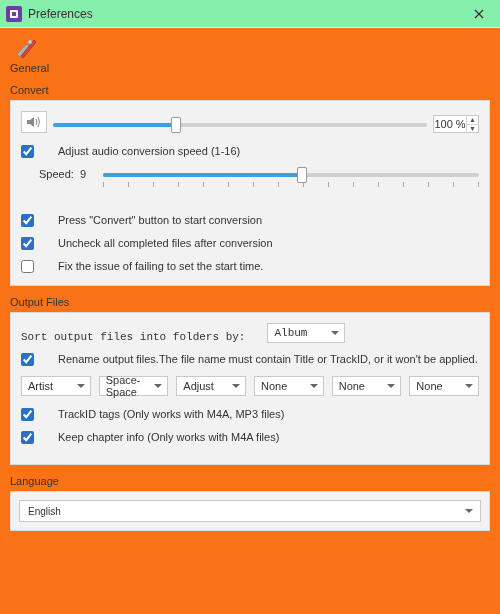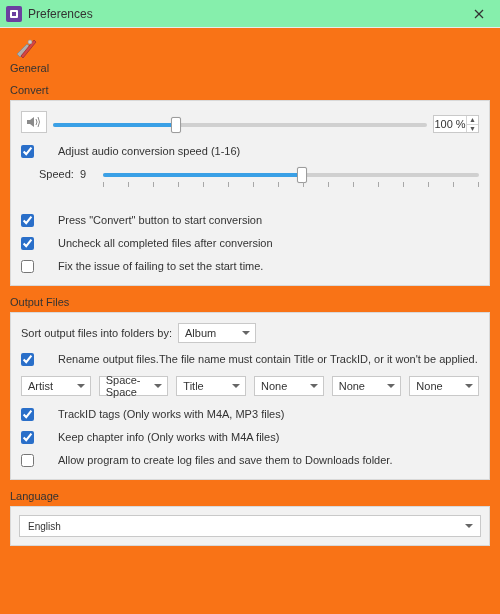--- a/index.html
+++ b/index.html
@@ -154,22 +154,23 @@
     transform: translateX(-50%);
   }
   .speed-slider .ticks {
     position: absolute; left: 0; right: 0; top: 14px;
     display: flex; justify-content: space-between;
   }
   .speed-slider .ticks span {
     width: 1px; height: 5px; background: #a8a8a8;
   }
   .sort-row {
-    display: flex; align-items: center; gap: 6px;
+    display: flex; align-items: flex-end; gap: 22px;
     margin-bottom: 10px;
+    font-family: Liberation Mono, monospace;
   }
   .select {
     position: relative;
     border: 1px solid #c9c9c9;
     background: #fff;
     height: 20px;
     display: flex; align-items: center;
     padding: 0 2px 0 6px;
     font-size: 11px;
     cursor: pointer;
@@ -339,21 +340,21 @@
       <div class="combo-row" id="combo-row">
           <div class="select">
             <span>Artist</span>
             <span class="caret"></span>
           </div>
           <div class="select">
             <span>Space-Space</span>
             <span class="caret"></span>
           </div>
           <div class="select">
-            <span>Title</span>
+            <span>Adjust</span>
             <span class="caret"></span>
           </div>
           <div class="select">
             <span>None</span>
             <span class="caret"></span>
           </div>
           <div class="select">
             <span>None</span>
             <span class="caret"></span>
           </div>
@@ -366,24 +367,20 @@
       <label class="chk">
         <input type="checkbox" id="chk-meta" checked="" style="">
         <span>TrackID tags (Only works with M4A, MP3 files)</span>
       </label>
 
       <label class="chk">
         <input type="checkbox" id="chk-chap" checked="" style="">
         <span>Keep chapter info (Only works with M4A files)</span>
       </label>
 
-      <label class="chk" style="margin-bottom:2px">
-        <input type="checkbox" id="chk-logs" style="">
-        <span>Allow program to create log files and save them to Downloads folder.</span>
-      </label>
 
     </div>
   </div>
 
   <div class="group">
     <div class="group-title">Language</div>
     <div class="group-box" style="padding:8px">
       <div class="lang-select">
         <span>English</span>
         <span class="caret"></span>

